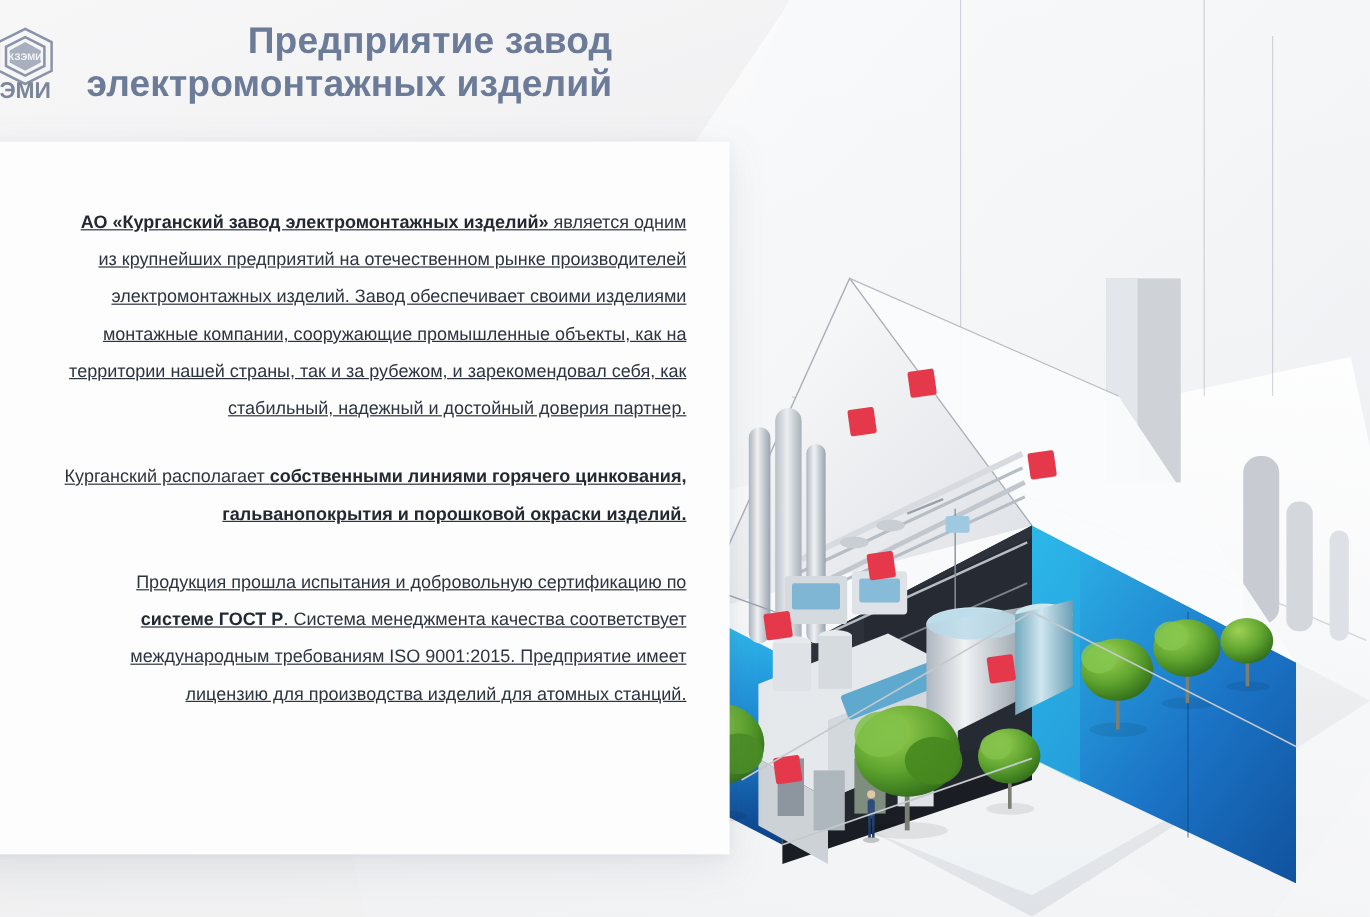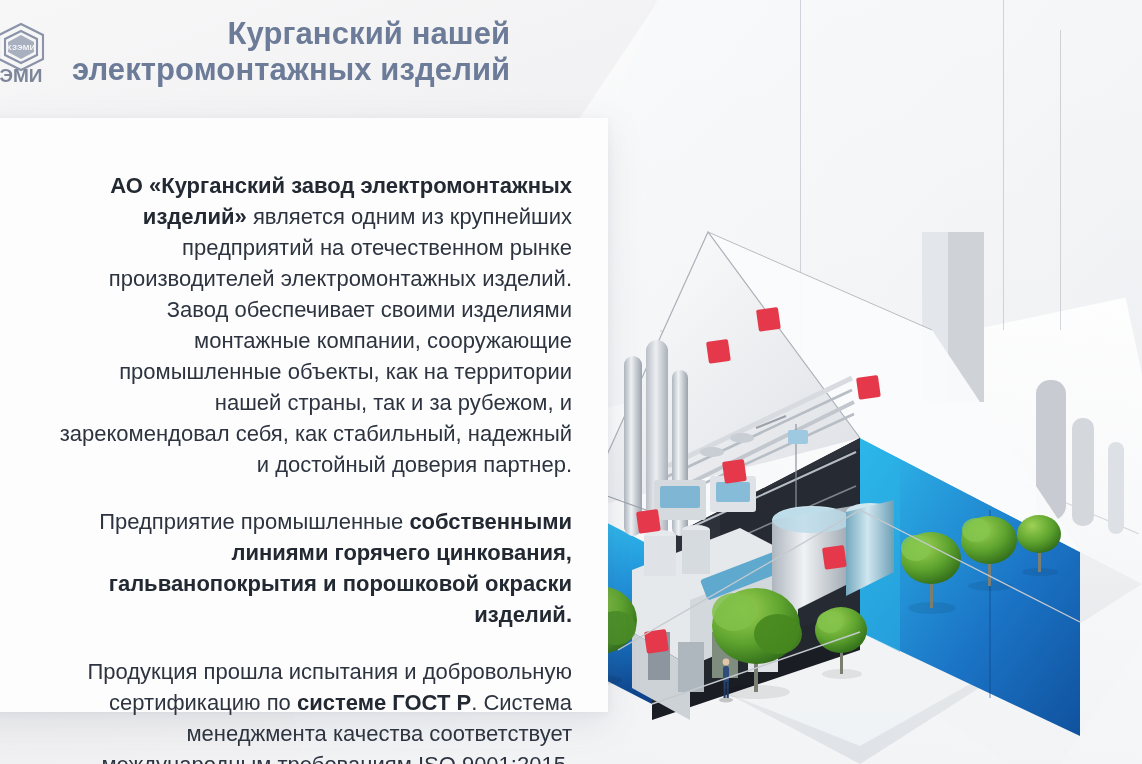--- a/index.html
+++ b/index.html
@@ -31,21 +31,21 @@
   .logo svg{display:block;width:54px;height:62px;}
   .title{position:absolute;left:72px;top:16px;
     font-weight:bold;font-size:31px;line-height:1.16;letter-spacing:.1px;
     color:#6c7b98;white-space:pre-line;}
 
   
   .card{position:absolute;left:-26px;top:118px;width:634px;height:594px;
     background:#fdfdfd;z-index:5;
     box-shadow:0 10px 34px rgba(90,100,120,.13), 0 2px 8px rgba(90,100,120,.06);}
   .card-inner{position:absolute;left:78px;top:52px;width:520px;}
-  .para{color:#2d3440;font-size:22px;line-height:31px;margin:0 0 26px 0;}
+  .para{color:#2d3440;font-size:15px;line-height:31px;margin:0 0 26px 0;text-decoration:underline;}
   .para:last-child{margin-bottom:12px;}
   .para b{font-weight:bold;color:#222932;}
   .p3{margin-bottom:24px;}
 
   
   .illus{position:absolute;left:560px;top:180px;width:582px;height:584px;z-index:3;}
   .illus svg{display:block;width:582px;height:584px;}
 </style>
 </head>
 <body>
@@ -68,33 +68,33 @@
         <g fill="none" stroke="#8a93a8" stroke-width="2.1">
           <path d="M27 2 L49 13 L49 37 L27 48 L5 37 L5 13 Z"></path>
           <path d="M27 9 L43 17 L43 33 L27 41 L11 33 L11 17 Z"></path>
         </g>
         <path d="M27 13 L40 20 L40 30 L27 37 L14 30 L14 20 Z" fill="#9aa3b6" opacity=".85"></path>
         <text x="27" y="28" text-anchor="middle" font-family="Liberation Sans, sans-serif" font-size="8" font-weight="bold" fill="#f4f5f7">КЗЭМИ</text>
         <text x="27" y="60" text-anchor="middle" font-family="Liberation Sans, sans-serif" font-size="19" font-weight="bold" fill="#78melt"></text>
         <text x="27" y="60" text-anchor="middle" font-family="Liberation Sans, sans-serif" font-size="19" font-weight="bold" fill="#7c8599">ЭМИ</text>
       </svg>
     </div>
-    <div class="title">Курганский нашей
+    <div class="title">Предприятие завод
 электромонтажных изделий</div>
   </div>
 
   <div class="card">
     <div class="card-inner">
 
       <p class="para">
         <b>АО «Курганский завод электромонтажных изделий»</b><span> является одним из крупнейших предприятий на отечественном рынке производителей электромонтажных изделий. Завод обеспечивает своими изделиями монтажные компании, сооружающие промышленные объекты, как на территории нашей страны, так и за рубежом, и зарекомендовал себя, как стабильный, надежный и достойный доверия партнер.</span>
       </p>
 
       <p class="para">
-        <span>Предприятие промышленные </span><b>собственными линиями горячего цинкования, гальванопокрытия и порошковой окраски изделий.</b><span></span>
+        <span>Курганский располагает </span><b>собственными линиями горячего цинкования, гальванопокрытия и порошковой окраски изделий.</b><span></span>
       </p>
 
       <p class="para p3">
         <span>Продукция прошла испытания и добровольную сертификацию по </span><b>системе ГОСТ Р</b><span>. Система менеджмента качества соответствует международным требованиям ISO 9001:2015. Предприятие имеет лицензию для производства изделий для атомных станций.</span>
       </p>
 
     </div>
   </div>
 
   <div class="illus">

